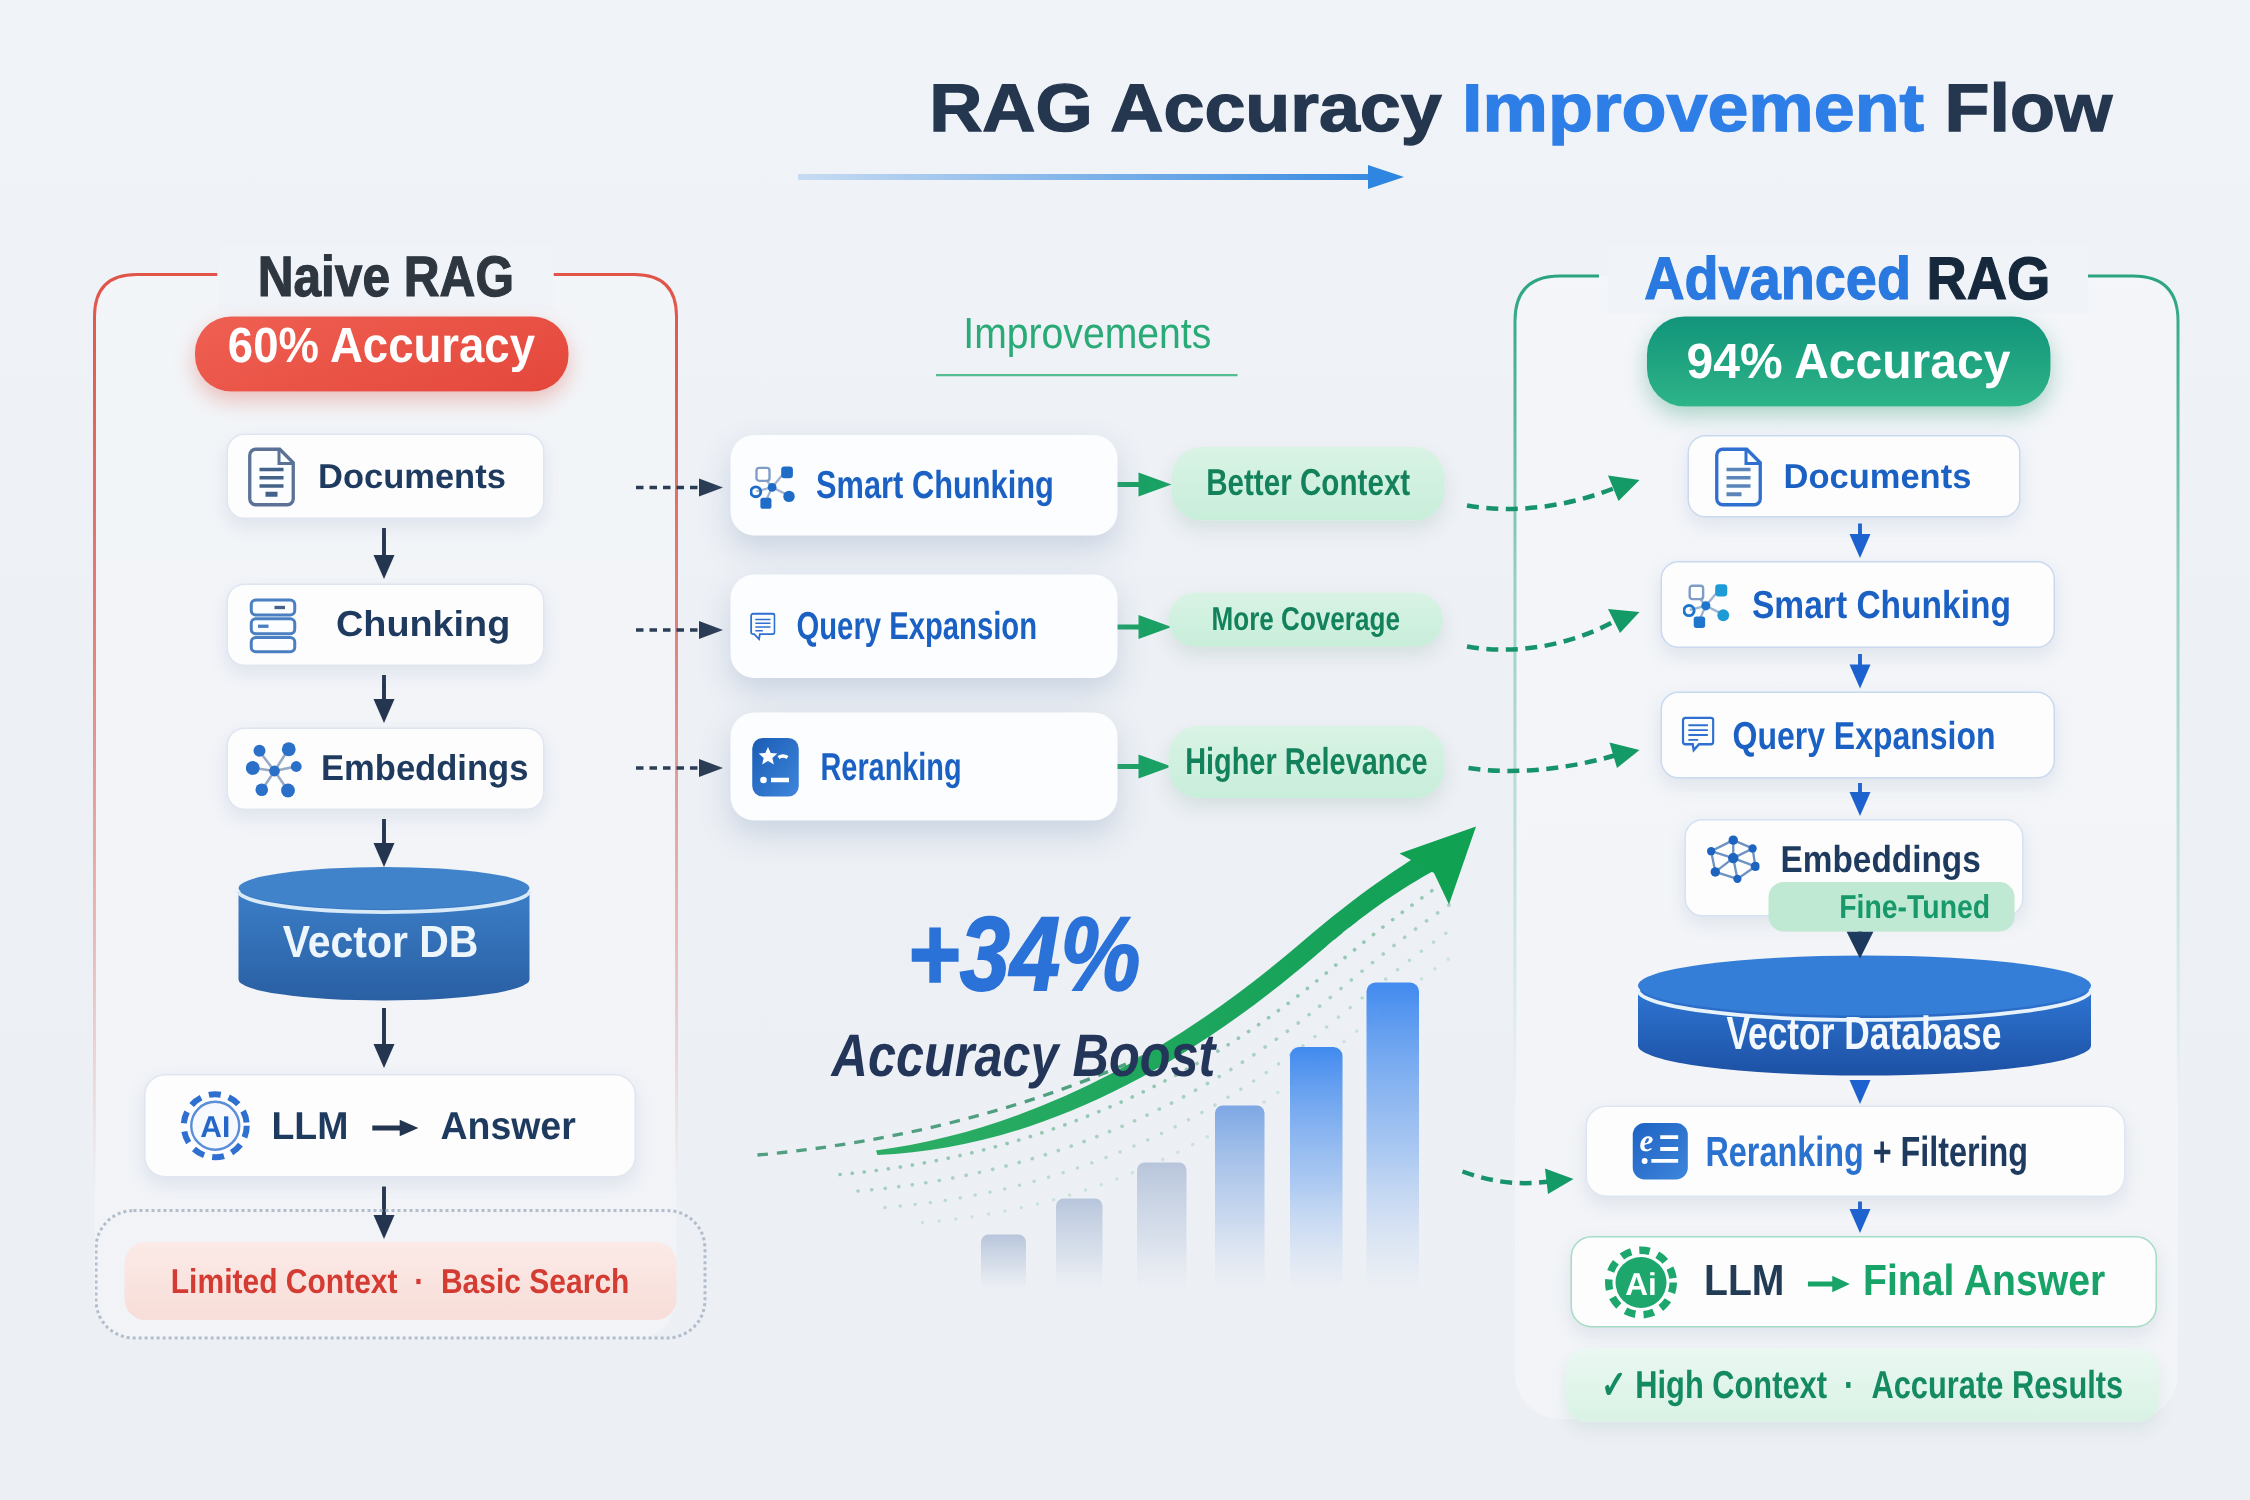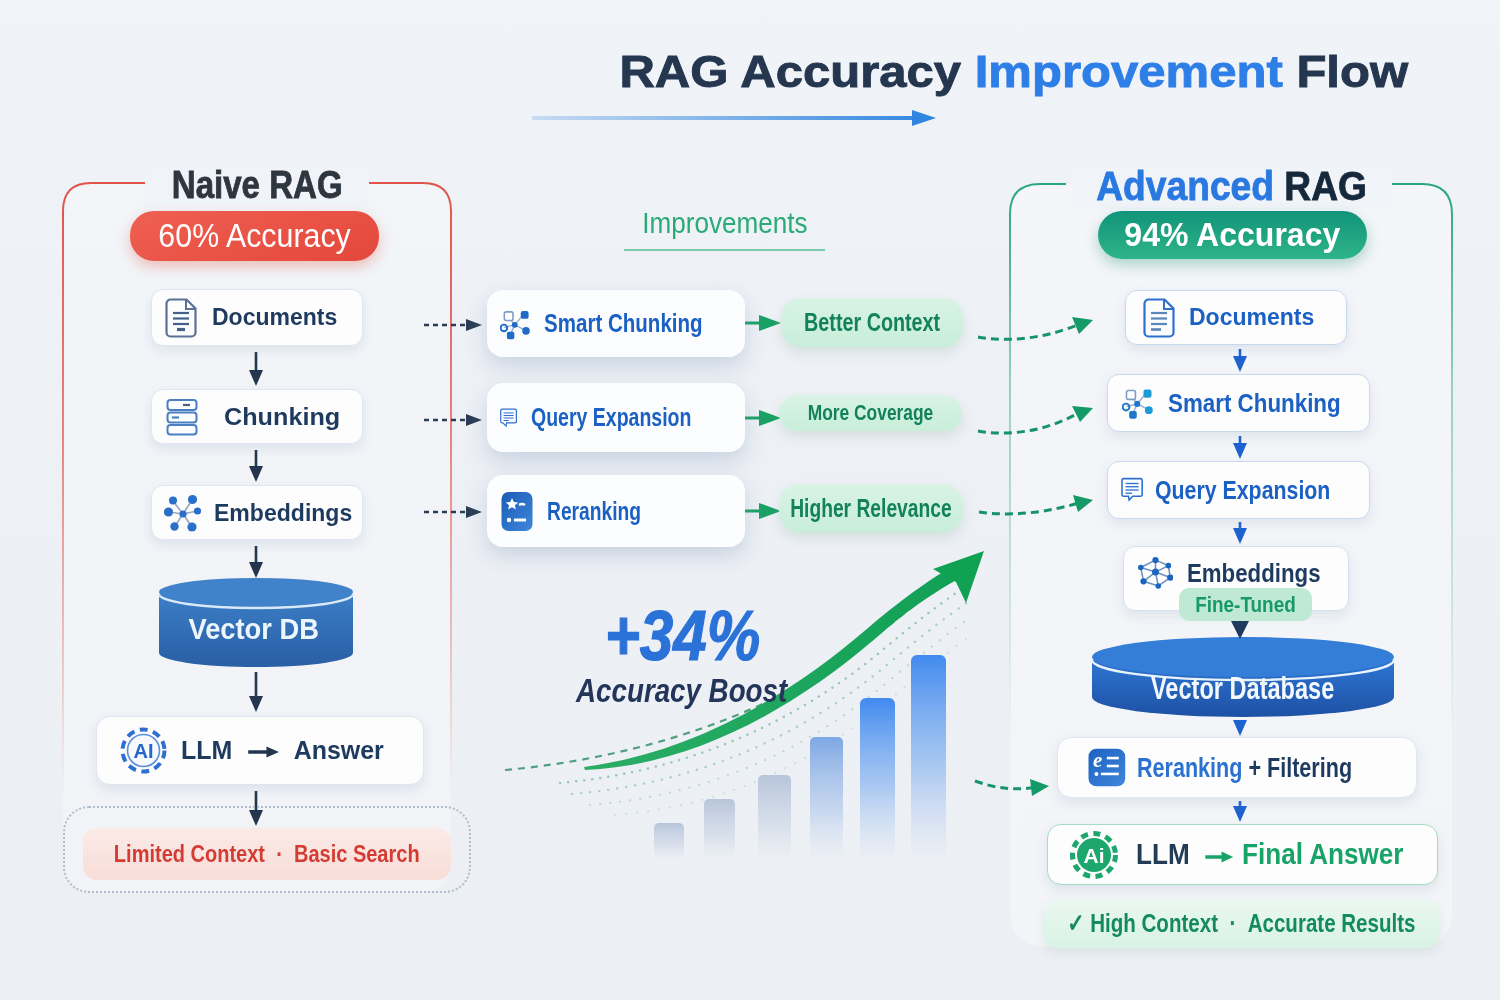--- a/index.html
+++ b/index.html
@@ -173,24 +173,24 @@
       <path d="M1240,639 L1231,621 L1249,621 Z" stroke="none"></path>
 </g>
 </svg>
 
 <div class="abs title"><span class="ctr" id="t_title" style="transform:scaleX(1.09);">RAG Accuracy <span style="color:#2e7ee7;">Improvement</span> Flow</span></div>
 
 <div class="abs" style="left:145px;top:164px;width:224px;font-size:38px;font-weight:700;-webkit-text-stroke:0.8px currentColor;text-align:center;color:#2e3640;background:#f0f3f8;"><span class="ctr" id="t_naive" style="transform:scaleX(0.87);">Naive RAG</span></div>
 <div class="abs" style="left:1072px;top:164px;width:320px;font-size:40px;font-weight:700;-webkit-text-stroke:0.8px currentColor;text-align:center;background:#f0f3f8;"><span class="ctr" id="t_adv" style="transform:scaleX(0.93);"><span style="color:#2979e0;">Advanced</span> <span style="color:#16283c;">RAG</span></span></div>
 <div class="abs" style="left:600px;top:207px;width:250px;font-size:29px;font-weight:400;text-align:center;color:#2aaa76;"><span class="ctr" id="t_impr" style="transform:scaleX(0.9);">Improvements</span></div>
 
-<div class="abs" style="left:130px;top:211px;width:249px;height:50px;border-radius:24px;background:linear-gradient(160deg,#ef6052 0%,#e4473b 100%);box-shadow:0 6px 14px rgba(220,90,75,0.35);display:flex;align-items:center;justify-content:center;color:#fff;font-size:33px;font-weight:400;">
+<div class="abs" style="left:130px;top:211px;width:249px;height:50px;border-radius:24px;background:linear-gradient(160deg,#ef6052 0%,#e4473b 100%);box-shadow:0 6px 14px rgba(220,90,75,0.35);display:flex;align-items:flex-start;justify-content:center;color:#fff;font-size:33px;font-weight:700;">
     <span class="ctr" id="t_60" style="transform:scaleX(0.92);">60% Accuracy</span>
   </div>
-<div class="abs" style="left:1098px;top:211px;width:269px;height:48px;border-radius:25px;background:linear-gradient(180deg,#11947a 0%,#2eb488 100%);box-shadow:0 6px 14px rgba(40,150,110,0.35);display:flex;align-items:center;justify-content:center;color:#fff;font-size:33px;font-weight:700;">
+<div class="abs" style="left:1098px;top:211px;width:269px;height:60px;border-radius:25px;background:linear-gradient(180deg,#11947a 0%,#2eb488 100%);box-shadow:0 6px 14px rgba(40,150,110,0.35);display:flex;align-items:center;justify-content:center;color:#fff;font-size:33px;font-weight:700;">
     <span class="ctr" id="t_94" style="transform:scaleX(0.97);">94% Accuracy</span>
   </div>
 
 <div class="abs box" style="left:151px;top:289px;width:212px;height:57px;padding-left:13px;gap:14px;">
   <svg width="33" height="40" viewBox="0 0 33 40">
     <path d="M5.5,1.5 h16 l9,9 v24 a4,4 0 0 1 -4,4 h-21 a4,4 0 0 1 -4,-4 v-29 a4,4 0 0 1 4,-4 z" fill="#fbfdff" stroke="#5b7195" stroke-width="2.2"></path>
     <path d="M21,1.5 v9.5 h9.5" fill="none" stroke="#5b7195" stroke-width="2"></path>
     <g stroke="#44618a" stroke-width="2.2">
       <line x1="8" y1="15" x2="24" y2="15"></line>
         <line x1="8" y1="20.5" x2="24" y2="20.5"></line>
@@ -306,21 +306,21 @@
   </div>
 <div class="abs gpill" style="left:779px;top:395px;width:183px;height:36px;font-size:22px;">
     <span class="ctr" id="t_mc" style="transform:scaleX(0.79);">More Coverage</span>
   </div>
 <div class="abs gpill" style="left:779px;top:484px;width:184px;height:48px;font-size:25px;">
     <span class="ctr" id="t_hr" style="transform:scaleX(0.77);">Higher Relevance</span>
   </div>
 
 <div class="abs" style="left:452px;top:603px;width:460px;text-align:center;font-style:italic;">
   <div style="font-size:70px;font-weight:700;color:#2a72d8;line-height:0.96;-webkit-text-stroke:1.2px #2a72d8;"><span class="ctr" id="t_34" style="transform:scaleX(0.86);">+34%</span></div>
-  <div style="font-size:33px;font-weight:700;color:#23365a;margin-top:2px;"><span class="ctr" id="t_ab" style="transform:scaleX(0.84);">Accuracy Boost</span></div>
+  <div style="font-size:40px;font-weight:700;color:#23365a;margin-top:12px;"><span class="ctr" id="t_ab" style="transform:scaleX(0.84);">Accuracy Boost</span></div>
 </div>
 
 <div class="abs box" style="left:1125px;top:290px;width:222px;height:55px;padding-left:17px;gap:13px;border-color:#c9daf0;">
   <svg width="33" height="40" viewBox="0 0 33 40">
     <path d="M5.5,1.5 h16 l9,9 v24 a4,4 0 0 1 -4,4 h-21 a4,4 0 0 1 -4,-4 v-29 a4,4 0 0 1 4,-4 z" fill="#fbfdff" stroke="#2e6fd0" stroke-width="2.2"></path>
     <path d="M21,1.5 v9.5 h9.5" fill="none" stroke="#2e6fd0" stroke-width="2"></path>
     <g stroke="#5b84b8" stroke-width="2.2">
       <line x1="8" y1="15" x2="24" y2="15"></line>
         <line x1="8" y1="20.5" x2="24" y2="20.5"></line>
         <line x1="8" y1="26" x2="24" y2="26"></line>
@@ -375,21 +375,21 @@
         <circle cx="33" cy="11" r="3"></circle>
         <circle cx="35" cy="24" r="3.4"></circle>
       <circle cx="22" cy="33" r="3"></circle>
         <circle cx="6" cy="28" r="3.4"></circle>
         <circle cx="3" cy="13" r="3"></circle>
         <circle cx="19" cy="18" r="3.8"></circle>
     </g>
   </svg>
   <span class="navy nw" id="t_embR" style="transform:scaleX(0.89);font-size:25px;font-weight:700;margin-top:4px;">Embeddings</span>
 </div>
-<div class="abs" style="left:1179px;top:588px;width:133px;height:33px;border-radius:10px;background:#bfe9d2;display:flex;align-items:center;justify-content:center;color:#17996b;font-size:22px;font-weight:700;">
+<div class="abs" style="left:1179px;top:588px;width:133px;height:33px;border-radius:10px;background:#bfe9d2;display:flex;align-items:center;justify-content:center;color:#17996b;font-size:22px;font-weight:700;padding-left:31px;">
     <span class="ctr" id="t_ft" style="transform:scaleX(0.86);">Fine-Tuned</span>
   </div>
 
 <div class="abs box" style="left:1057px;top:737px;width:360px;height:61px;padding-left:30px;gap:11px;border-color:#dee6f2;border-radius:14px;">
   <svg width="38" height="39" viewBox="0 0 38 39">
     <rect x="0.5" y="0.5" width="37" height="38" rx="8" fill="url(#g_rf)"></rect>
     <defs>
         <linearGradient id="g_rf" x1="0" y1="0" x2="1" y2="1">
       <stop offset="0" stop-color="#1d62c2"></stop>
           <stop offset="1" stop-color="#3f86dc"></stop>

